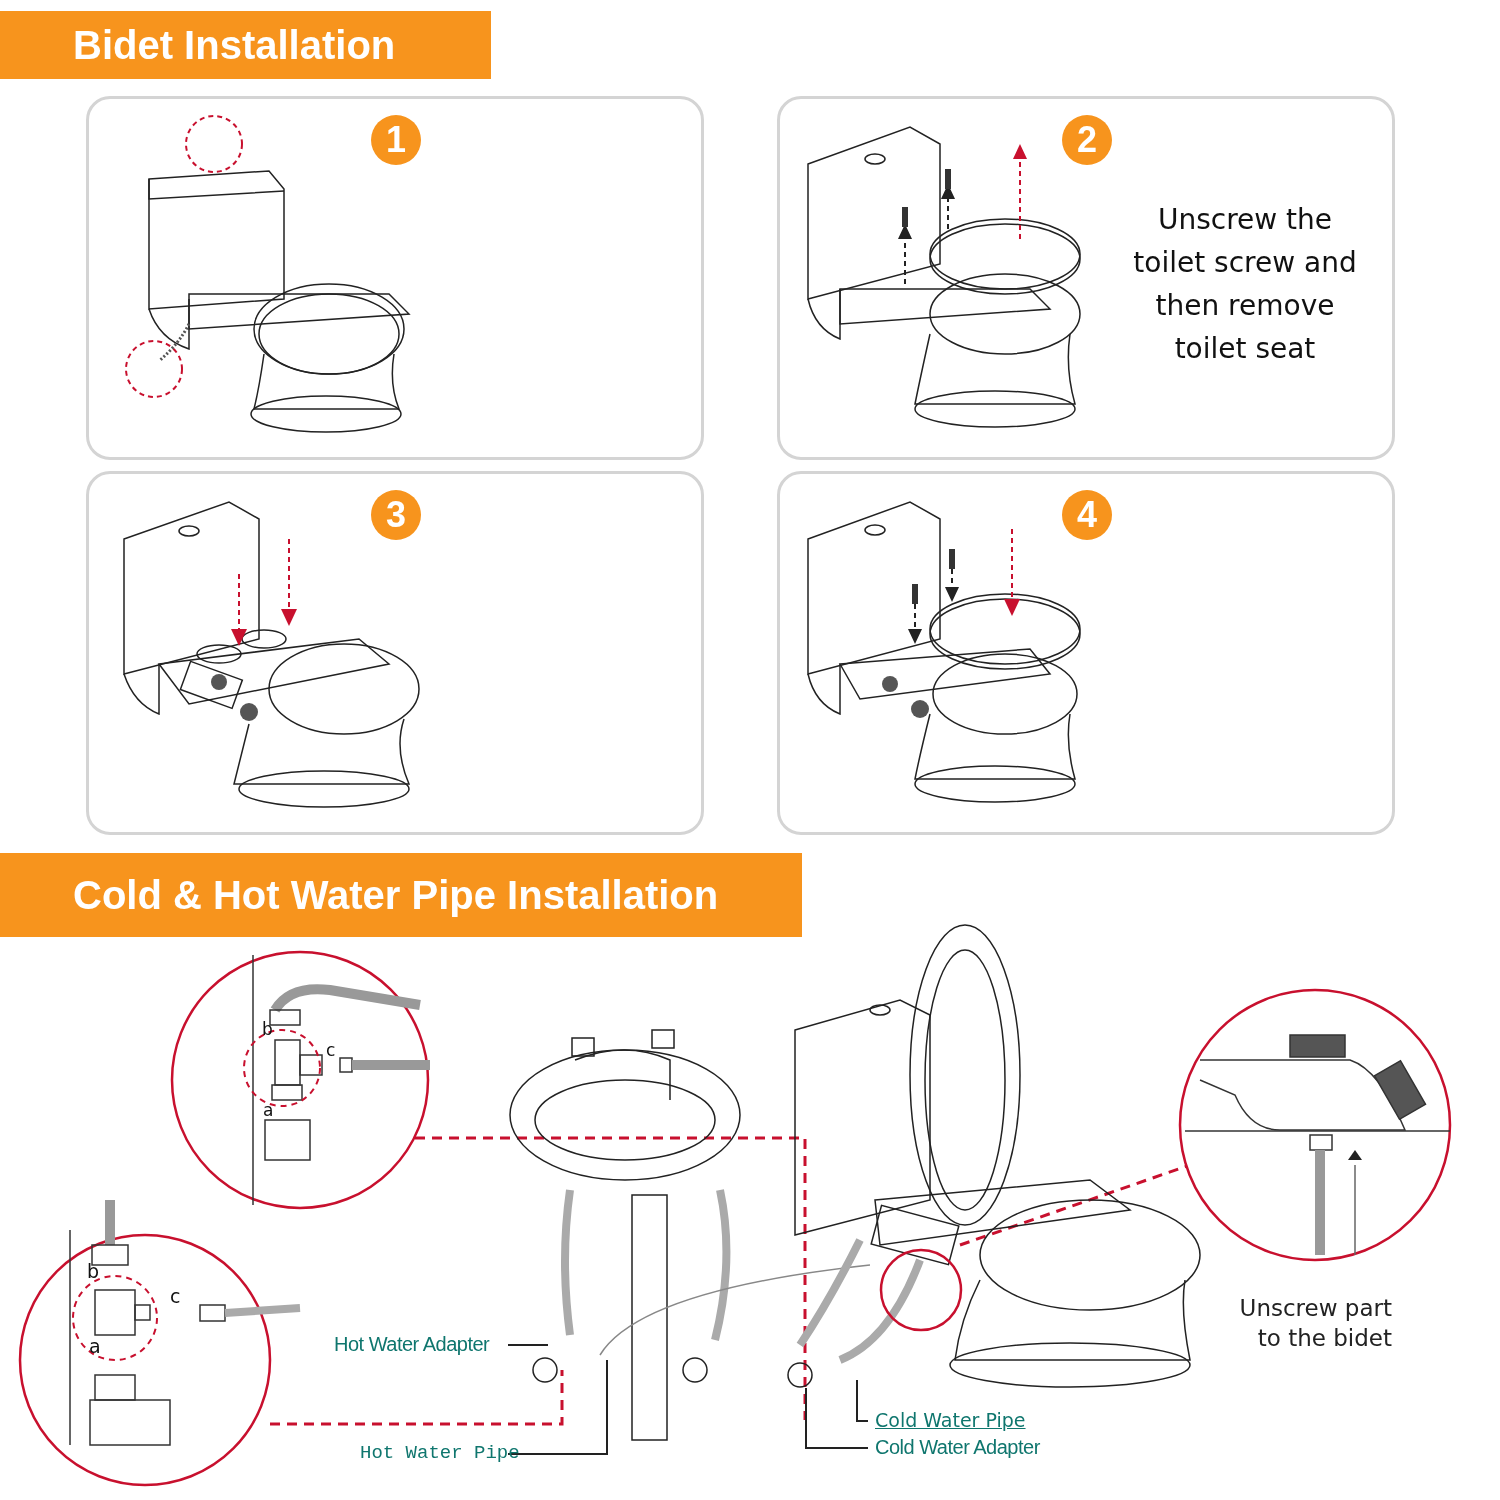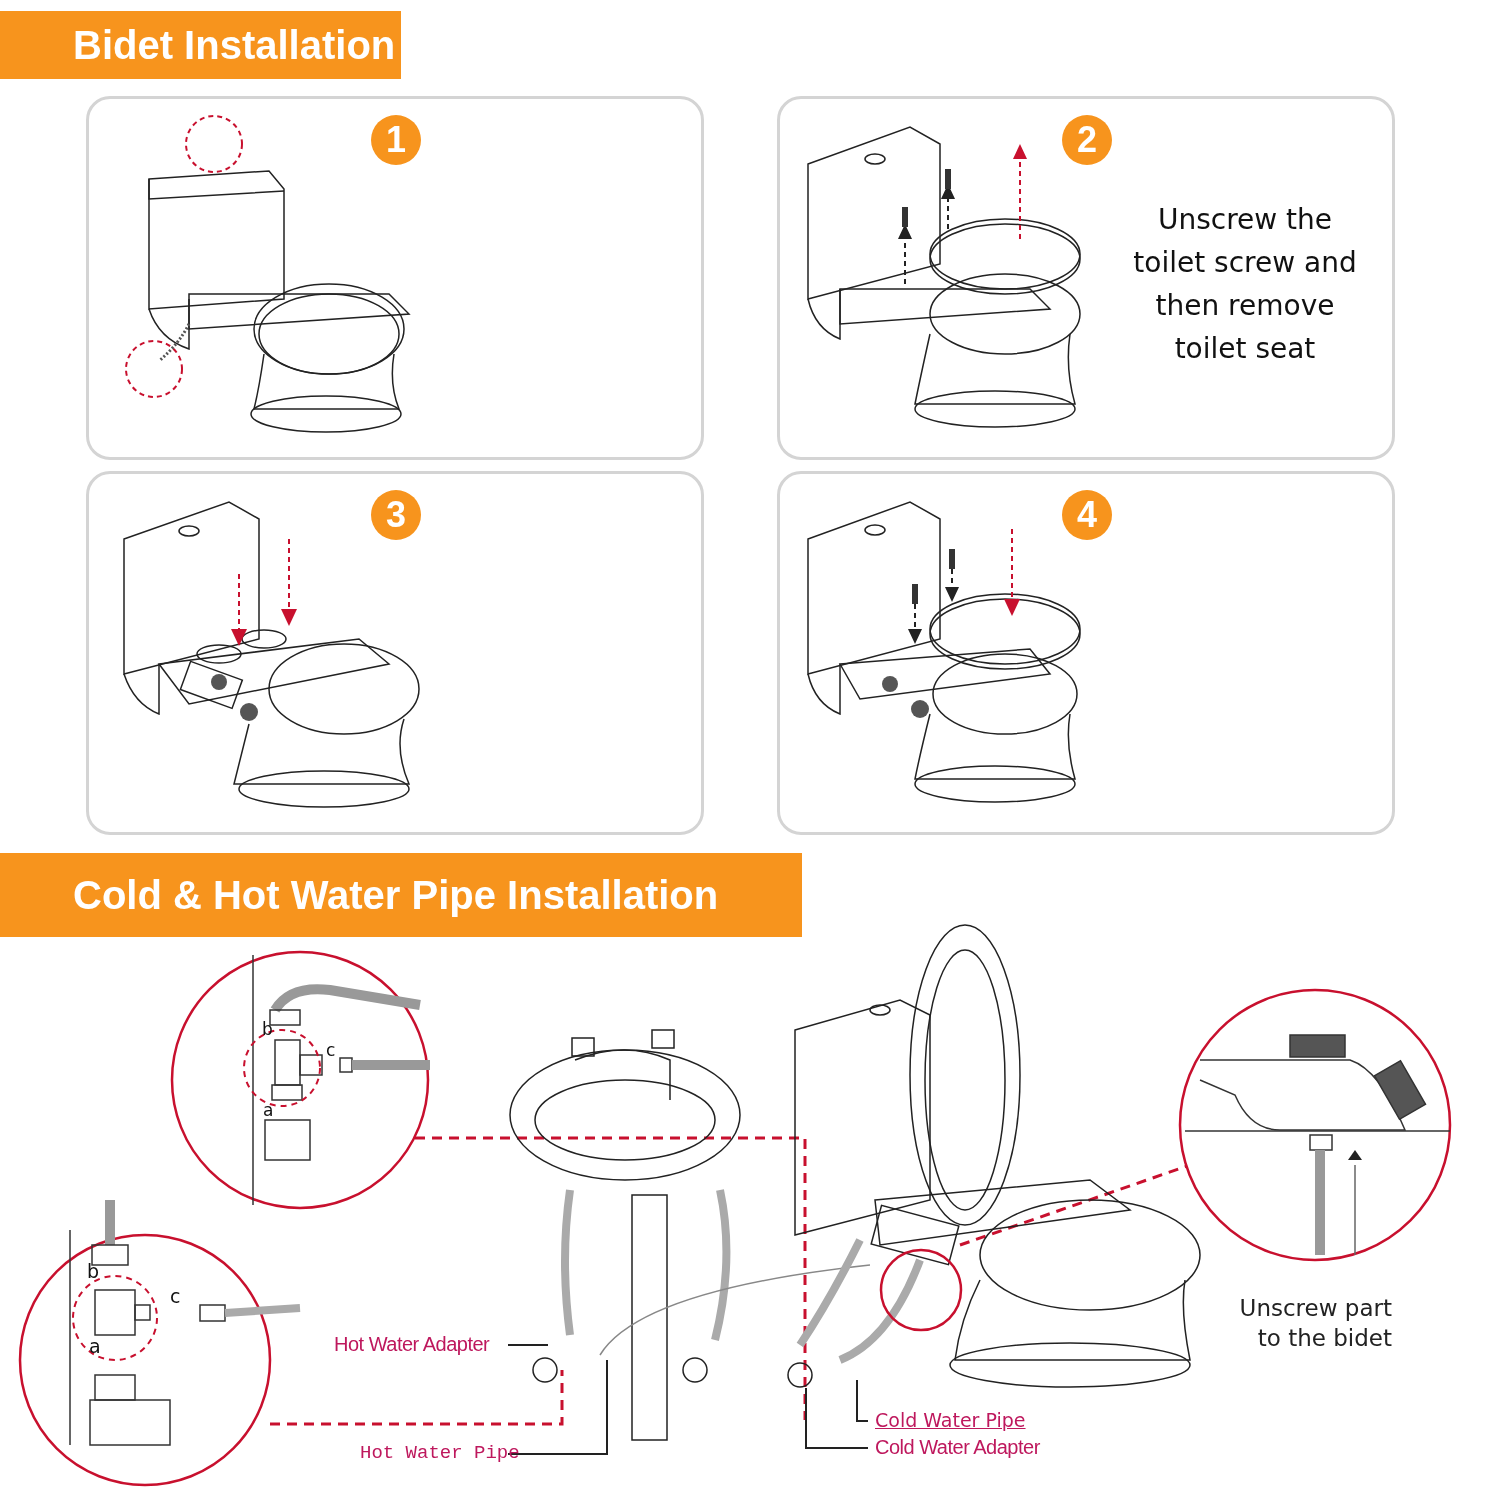--- a/index.html
+++ b/index.html
@@ -1,29 +1,29 @@
 <!DOCTYPE html>
 <html><head>
 <meta charset="utf-8">
 <style>
   html, body { margin:0; padding:0; background:#fff; }
   body { width:1500px; height:1500px; position:relative; overflow:hidden; font-family:"DejaVu Sans", sans-serif; color:#111; }
   .banner { position:absolute; background:#f7941d; color:#fff; font-family:"Liberation Sans", sans-serif; font-weight:bold; display:flex; align-items:center; box-sizing:border-box; }
-  .banner1 { left:0; top:11px; width:401px; height:68px; font-size:40px; padding-left:73px; }
+  .banner1 { left:0; top:11px; width:491px; height:68px; font-size:40px; padding-left:73px; }
   .banner2 { left:0; top:853px; width:802px; height:84px; font-size:40px; padding-left:73px; }
   .card { position:absolute; border:3px solid #d4d4d4; border-radius:24px; background:#fff; box-sizing:border-box; }
   .c1 { left:86px; top:96px; width:618px; height:364px; }
   .c2 { left:777px; top:96px; width:618px; height:364px; }
   .c3 { left:86px; top:471px; width:618px; height:364px; }
   .c4 { left:777px; top:471px; width:618px; height:364px; }
   .badge { position:absolute; left:282px; width:50px; height:50px; border-radius:50%; background:#f7941d; color:#fff; font-family:"Liberation Sans", sans-serif; font-weight:bold; font-size:36px; display:flex; align-items:center; justify-content:center; top:16px; }
   .step-text { position:absolute; left:325px; width:280px; text-align:center; font-family:"DejaVu Sans", sans-serif; font-size:28px; line-height:43px; color:#111; display:flex; align-items:center; justify-content:center; white-space:pre-line; }
   .illus { position:absolute; left:0; top:0; }
   .diagram { position:absolute; left:0; top:921px; width:1500px; height:579px; }
-  .lbl { position:absolute; font-family:"Liberation Sans", sans-serif; font-size:20px; color:#be185d; white-space:nowrap; }
+  .lbl { position:absolute; font-family:"Liberation Sans", sans-serif; font-size:20px; color:#0f766e; white-space:nowrap; }
   .caption { position:absolute; font-family:"DejaVu Sans", sans-serif; font-size:23px; color:#222; text-align:right; white-space:pre-line; line-height:30px; }
   .letter { position:absolute; font-family:"DejaVu Sans", sans-serif; font-size:17px; color:#111; }
 </style>
 </head>
 <body>
 
 <div class="banner banner1">
   <span>Bidet Installation</span>
 </div>
 

